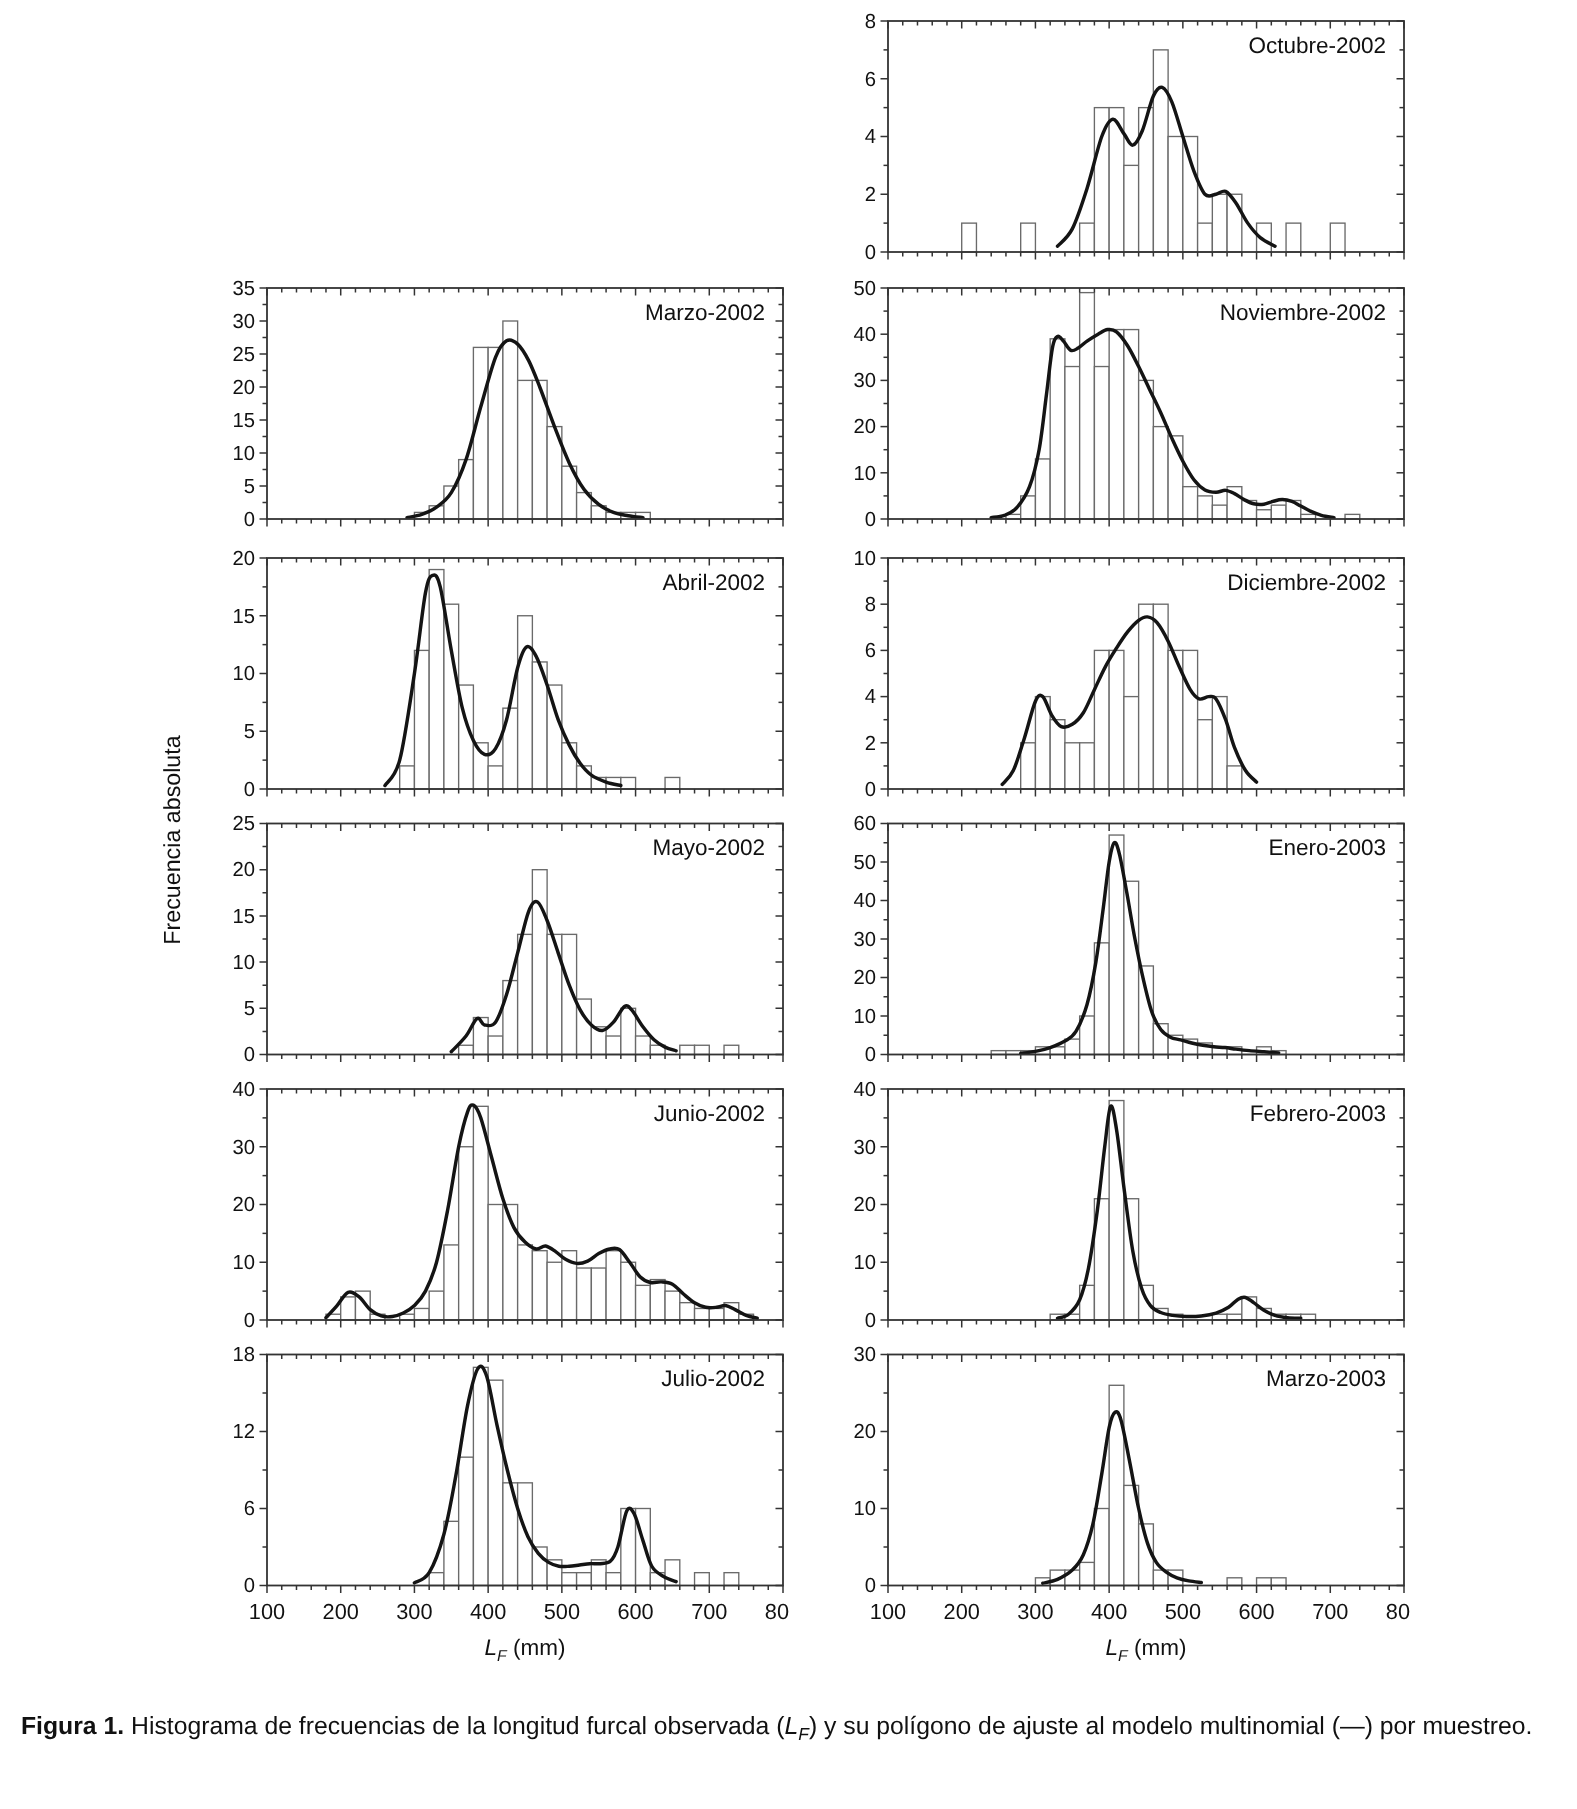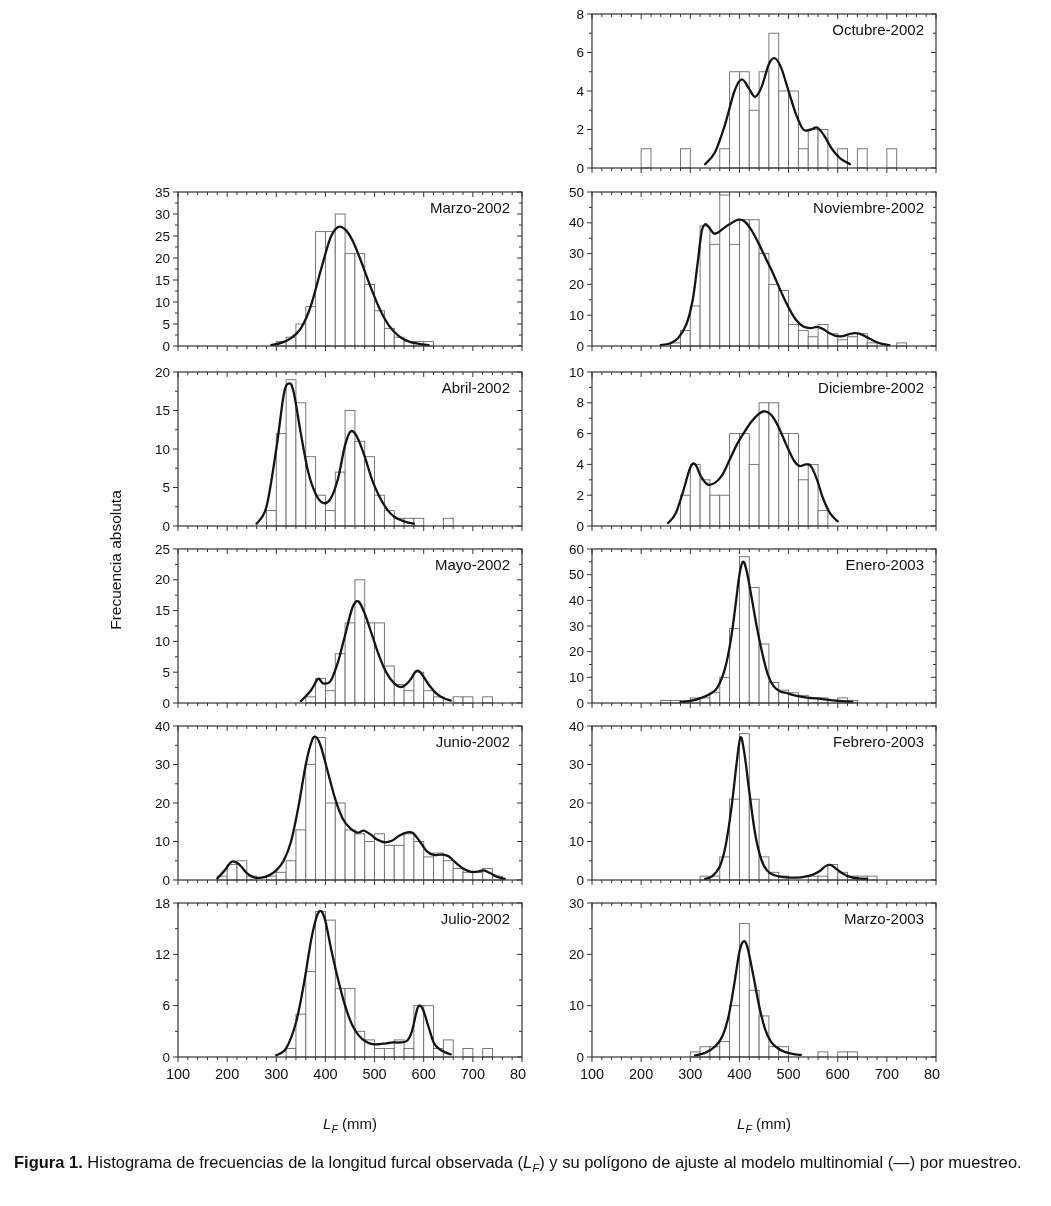--- a/index.html
+++ b/index.html
@@ -3,26 +3,26 @@
 <meta charset="utf-8">
 <style>
   html,body{margin:0;padding:0;background:#fff;}
   #figure{position:relative;width:1051px;height:1206px;background:#fff;
           font-family:"Liberation Sans",sans-serif;color:#111;overflow:hidden;}
   .panel{position:absolute;}
   svg text{font-family:"Liberation Sans",sans-serif;fill:#111;}
   .y-axis-title{position:absolute;left:116px;top:560px;
     transform:translate(-50%,-50%) rotate(-90deg);font-size:15.5px;white-space:nowrap;}
   .x-axis-title{position:absolute;top:1090px;transform:translateX(-50%);
-    font-size:15px;white-space:nowrap;margin-top:25px;}
+    font-size:15px;white-space:nowrap;}
   .xt-left{left:350px;} .xt-right{left:764px;}
   .x-axis-title i{font-style:italic;}
   sub{font-size:70%;}
   .caption{position:absolute;left:14px;top:1136px;width:1026px;font-size:16.5px;line-height:1.25;}
-  .caption p{margin:16px 0 11px 0;}
+  .caption p{margin:5px 0 11px 0;}
   .caption b{font-weight:bold;}
 </style>
 </head>
 <body>
 
 <div id="figure">
 
   <div class="y-axis-title">Frecuencia absoluta</div>
 
   <div class="x-axis-title xt-left">

